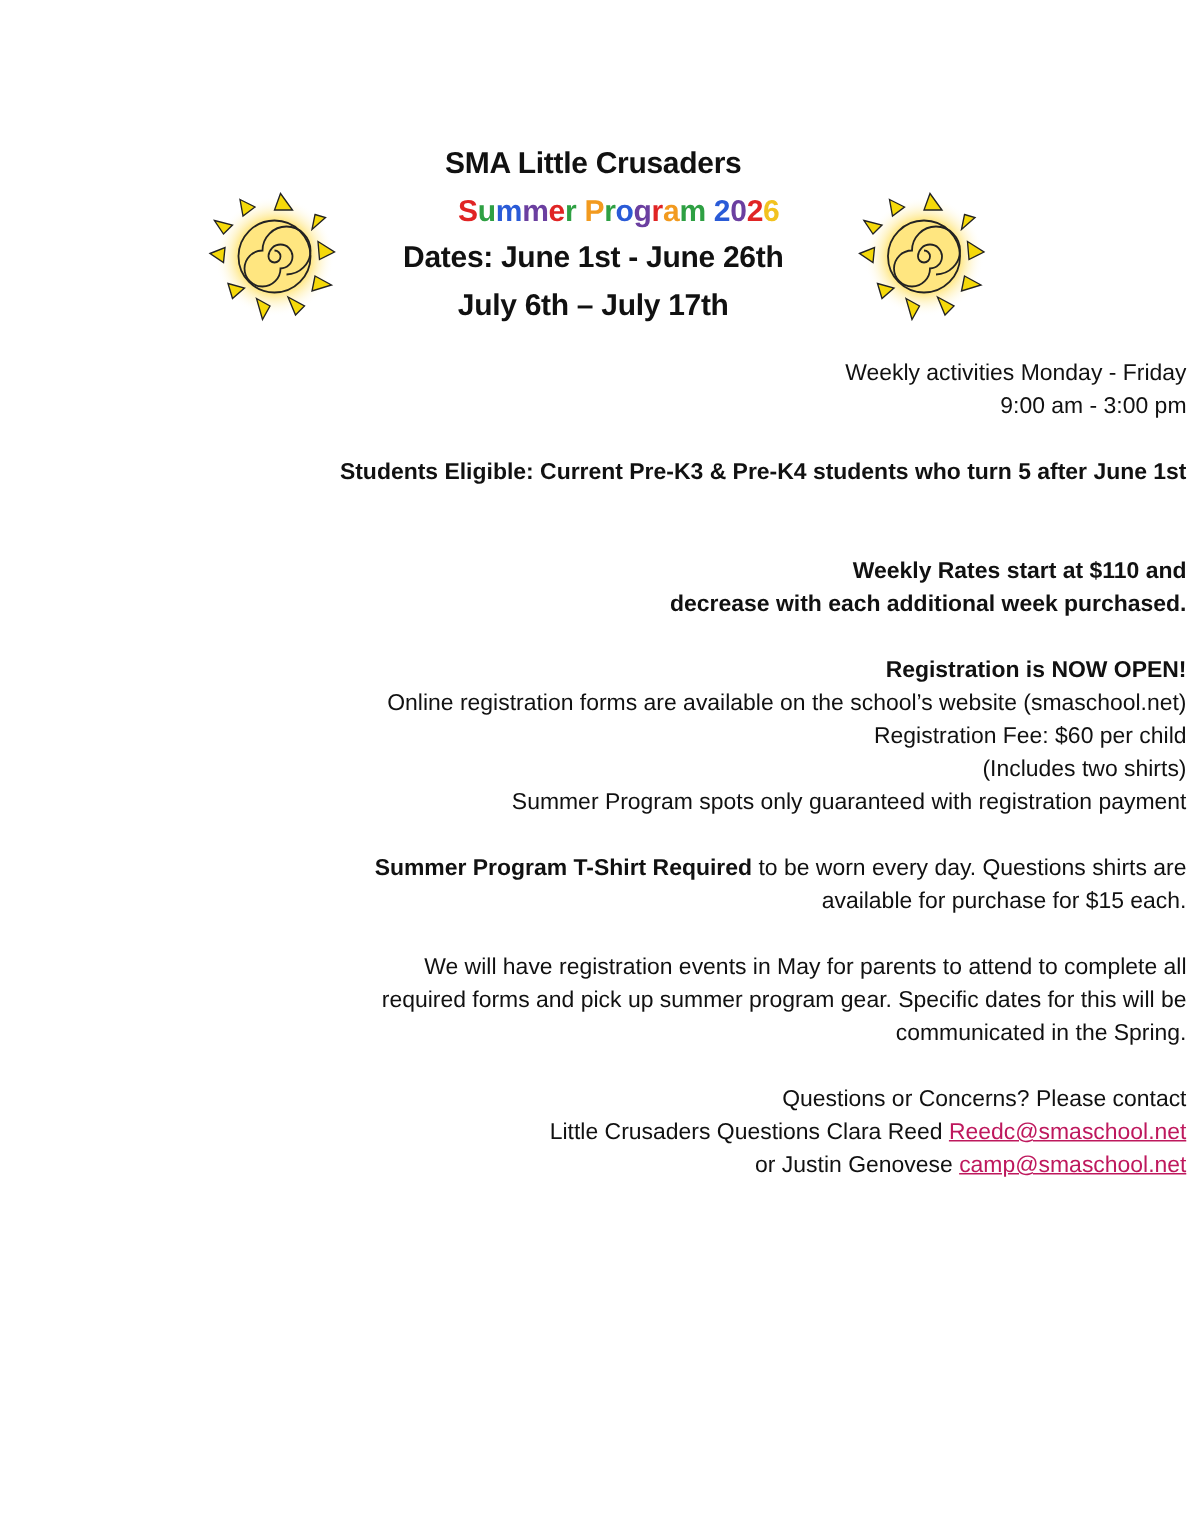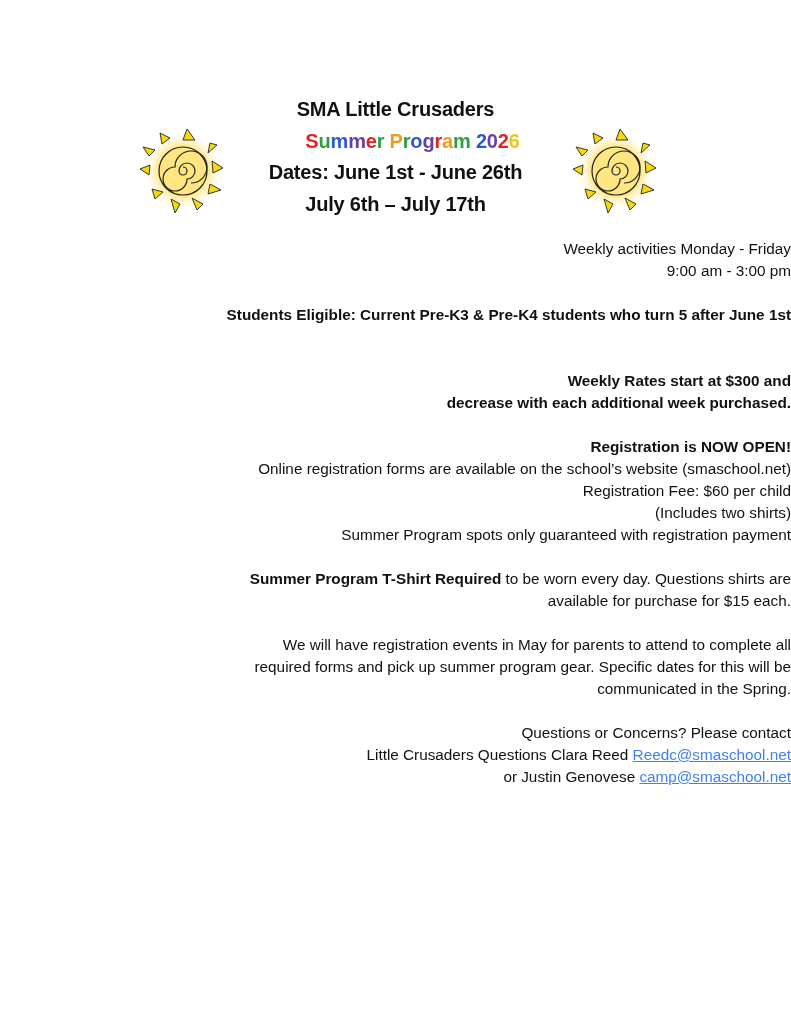--- a/index.html
+++ b/index.html
@@ -10,21 +10,21 @@
   .sun { position: absolute; width: 115px; height: 110px; }
   .sun.left { left: 125px; top: 22px; }
   .sun.right { left: 558px; top: 22px; }
   .titles { position: absolute; left: 0; top: 0; width: 791px; text-align: center; }
   .tline { font-weight: bold; font-size: 20px; line-height: 31.7px; height: 31.7px; color: #111; letter-spacing: -0.2px; }
   .tline.rainbow { padding-left: 6px; margin-left: 28px; }
   .body { position: absolute; left: 0; top: 238px; width: 791px; text-align: right; font-size: 15.3px; line-height: 22px; }
   .line { height: 22px; white-space: nowrap; }
   .b { font-weight: bold; }
   .gap { height: 22px; }
-  a.link { color: #3b82f6; text-decoration: underline; }
+  a.link { color: #be185d; text-decoration: underline; }
 </style>
 </head>
 <body>
 
 <div class="page">
 
   <div class="header">
     <svg class="sun left" viewBox="0 0 115 110">
       <defs>
         <radialGradient id="glowL" cx="50%" cy="50%" r="50%">
@@ -83,21 +83,21 @@
     </svg>
   </div>
 
   <div class="body">
     <div class="line">Weekly activities Monday - Friday</div>
     <div class="line">9:00 am - 3:00 pm</div>
     <div class="gap"></div>
     <div class="line b">Students Eligible: Current Pre-K3 &amp; Pre-K4 students who turn 5 after June 1st</div>
     <div class="gap"></div>
     <div class="gap"></div>
-    <div class="line b">Weekly Rates start at $300 and</div>
+    <div class="line b">Weekly Rates start at $110 and</div>
     <div class="line b">decrease with each additional week purchased.</div>
     <div class="gap"></div>
     <div class="line b">Registration is NOW OPEN!</div>
     <div class="line">Online registration forms are available on the school’s website (smaschool.net)</div>
     <div class="line">Registration Fee: $60 per child</div>
     <div class="line">(Includes two shirts)</div>
     <div class="line">Summer Program spots only guaranteed with registration payment</div>
     <div class="gap"></div>
     <div class="line"><span class="b">Summer Program T-Shirt Required</span><span> to be worn every day. Questions shirts are</span></div>
     <div class="line">available for purchase for $15 each.</div>

